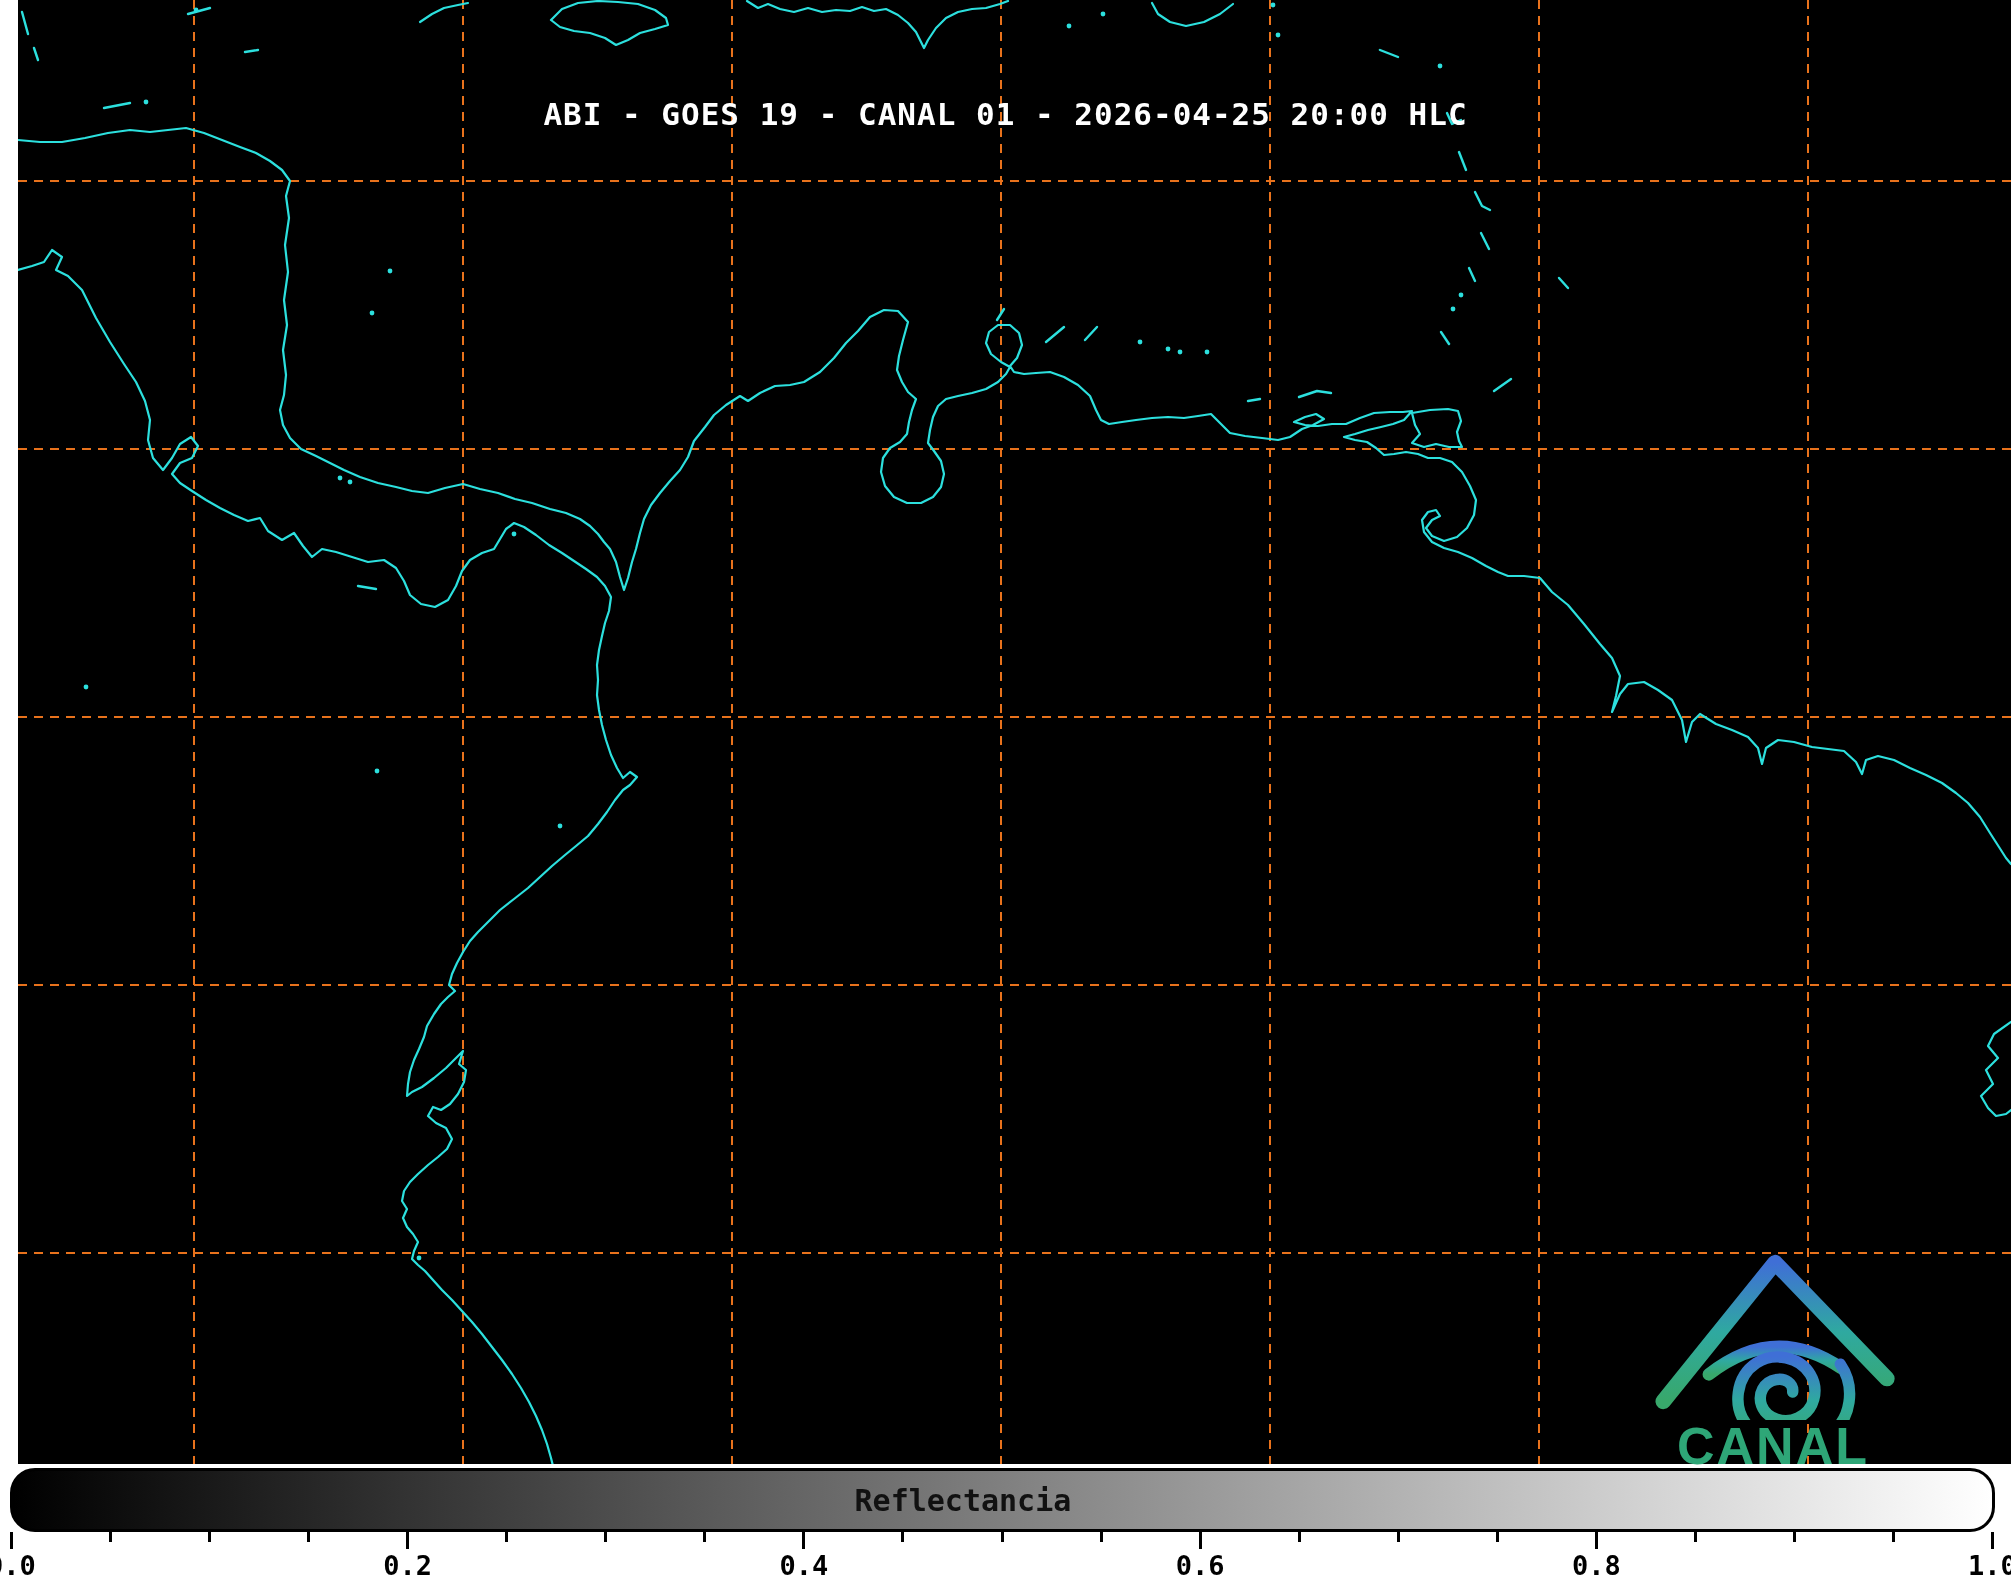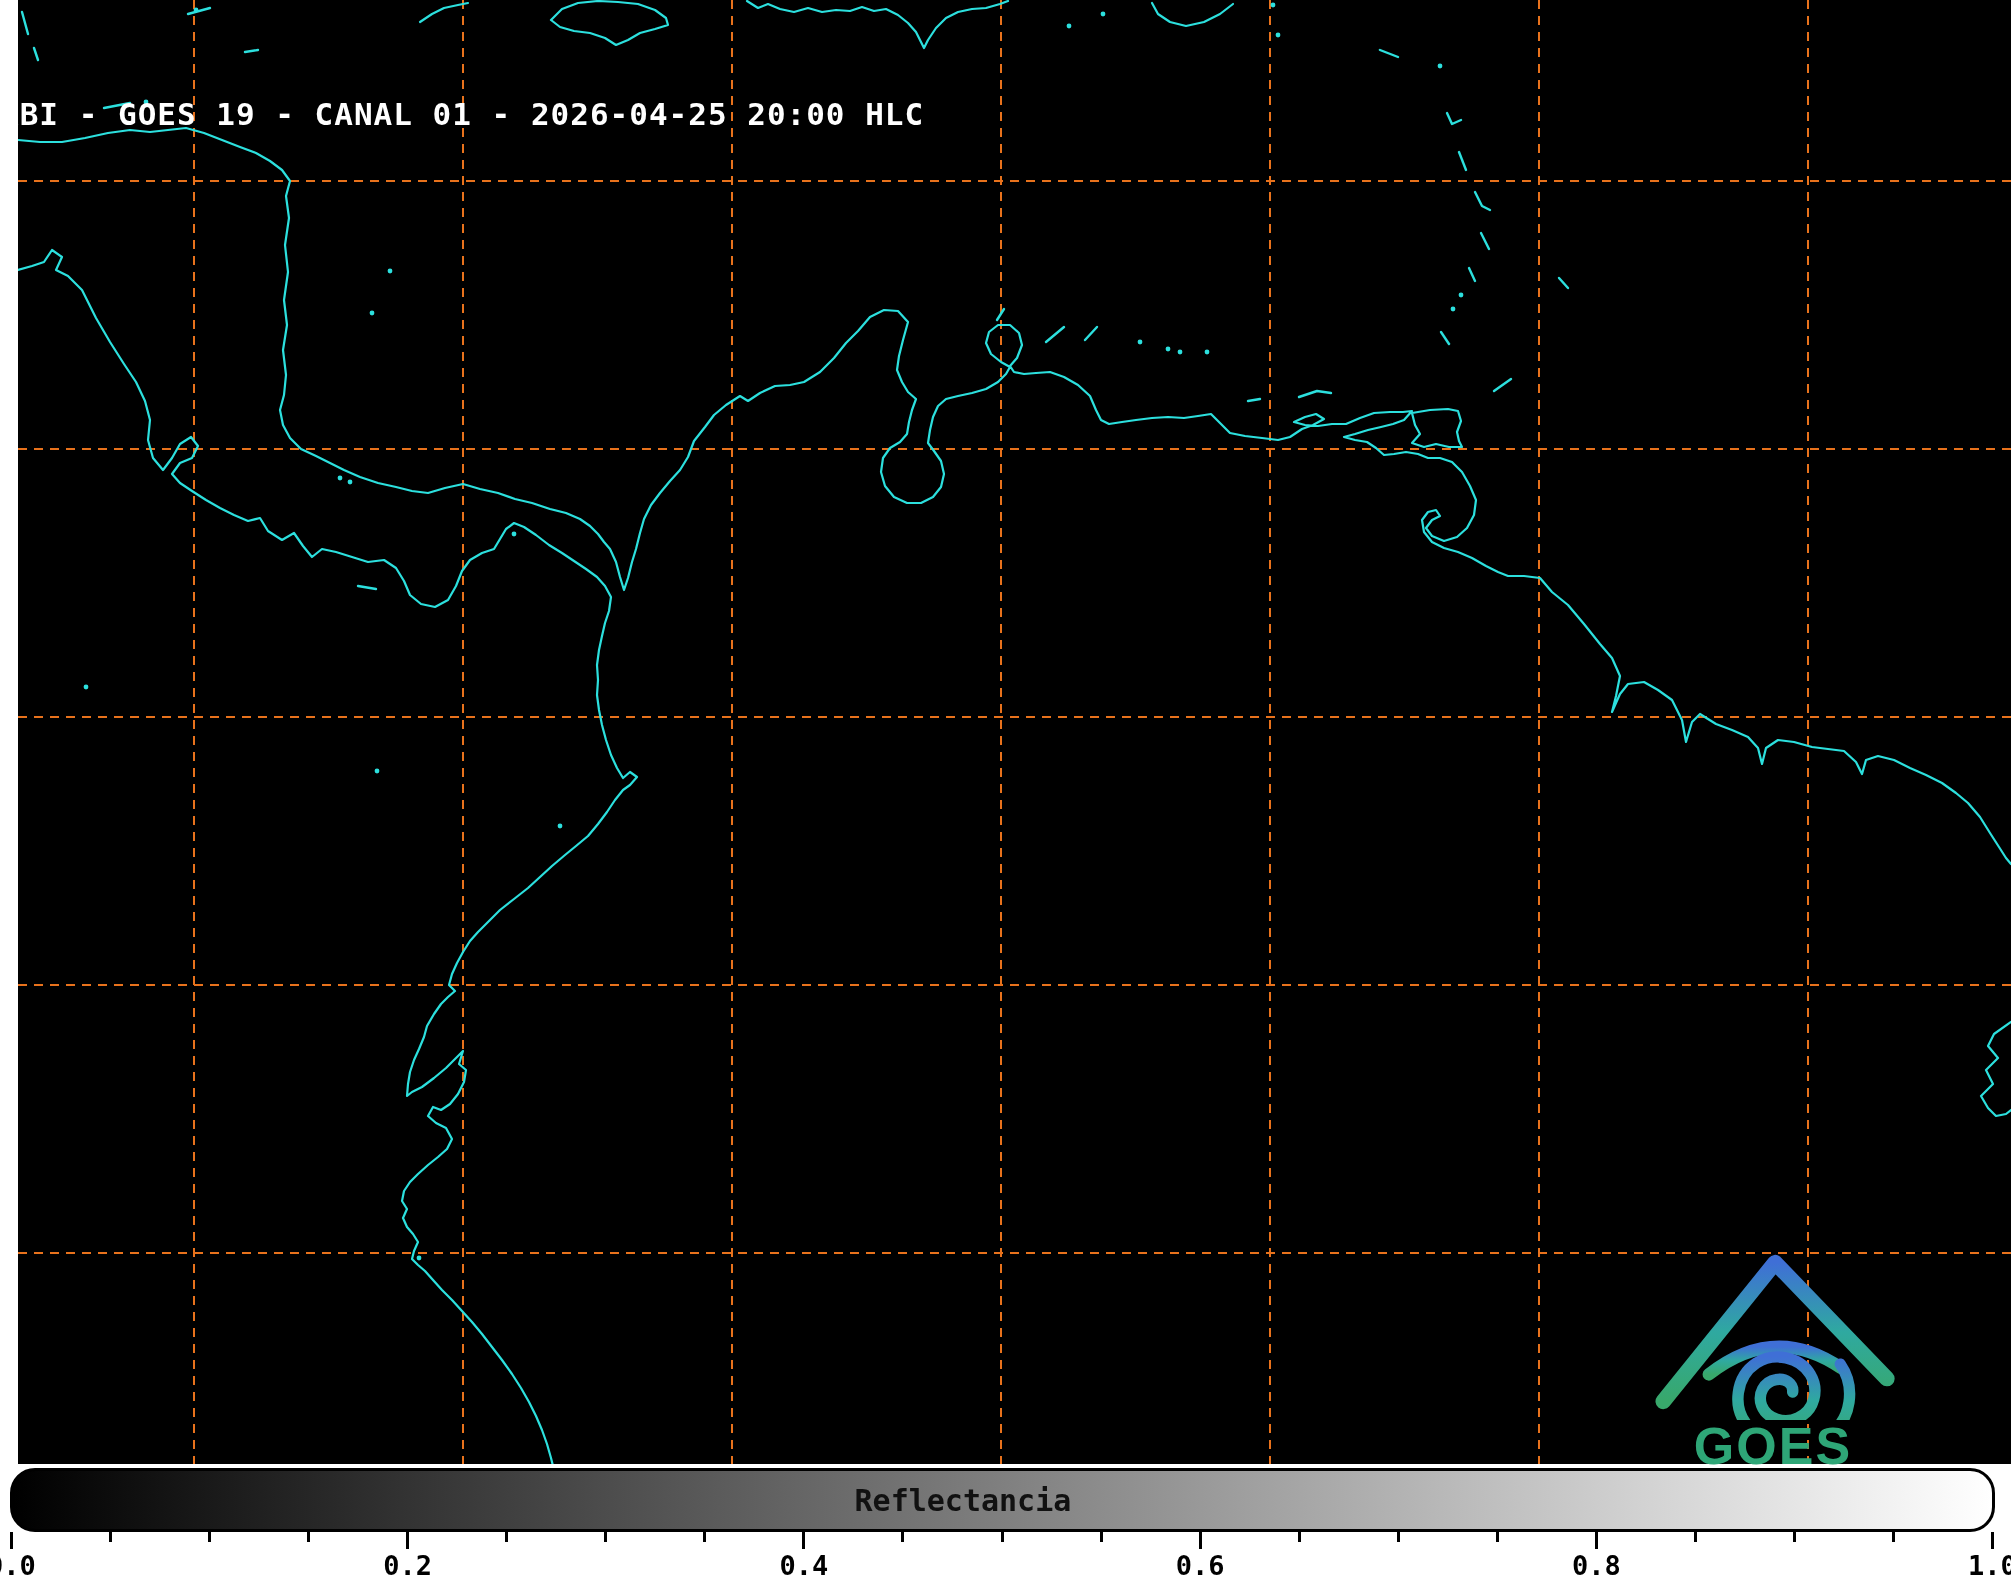--- a/index.html
+++ b/index.html
@@ -1,21 +1,21 @@
 <!DOCTYPE html>
 <html><head>
 <meta charset="utf-8">
 <style>
   html,body{margin:0;padding:0;background:#ffffff;}
   body{width:2011px;height:1577px;position:relative;overflow:hidden;
        font-family:"DejaVu Sans Mono","Liberation Mono",monospace;}
   #map-area{position:absolute;left:18px;top:0;width:1993px;height:1464px;
             background:#000;overflow:hidden;}
   #map-svg{position:absolute;left:-18px;top:0;}
-  #map-title{position:absolute;left:0;top:96px;width:2011px;
+  #map-title{position:absolute;left:0;top:96px;width:2011px;text-align:center;
              color:#ffffff;font-size:31px;font-weight:bold;letter-spacing:1px;
              z-index:5;}
   
   #colorbar{position:absolute;left:10px;top:1468px;width:1979px;height:58px;
             border:3px solid #000;background:linear-gradient(to right,#000000,#ffffff);}
   #colorbar-label{position:absolute;left:48%;top:50%;transform:translate(-50%,-50%);
                   color:#111111;font-size:30px;font-weight:bold;}
   #tick-row{position:absolute;left:0;top:1532px;width:2011px;height:45px;background:#fff;}
   .tick{position:absolute;top:0;width:3px;background:#000;}
   .tick.major{height:17px;}
@@ -145,14 +145,14 @@
         <stop id="lg1" offset="0.5" stop-color="#2FA9A0"></stop>
         <stop id="lg2" offset="1" stop-color="#38A86B"></stop>
       </linearGradient>
     </defs>
     <g fill="none" stroke="url(#lg)" stroke-linecap="round" stroke-linejoin="round">
       <path d="M 14,152 L 122,18 L 230,130" stroke-width="15"></path>
       <path d="M 58,126 Q 122,76 186,120" stroke-width="12"></path>
       <path d="M 185,116 C 200,138 196,170 174,184 C 150,198 114,196 96,176 C 80,158 84,128 104,115 C 121,104 146,109 156,126 C 165,141 160,161 144,168 C 131,174 114,169 109,156 C 105,145 111,133 123,131 C 132,129 140,135 139,143" stroke-width="11"></path>
     </g>
   </svg>
-  <div id="logo-text" style="color: rgb(46, 166, 119);">GOES</div>
+  <div id="logo-text" style="color: rgb(46, 166, 119);">CANAL</div>
 </div>
 
 </body></html>

